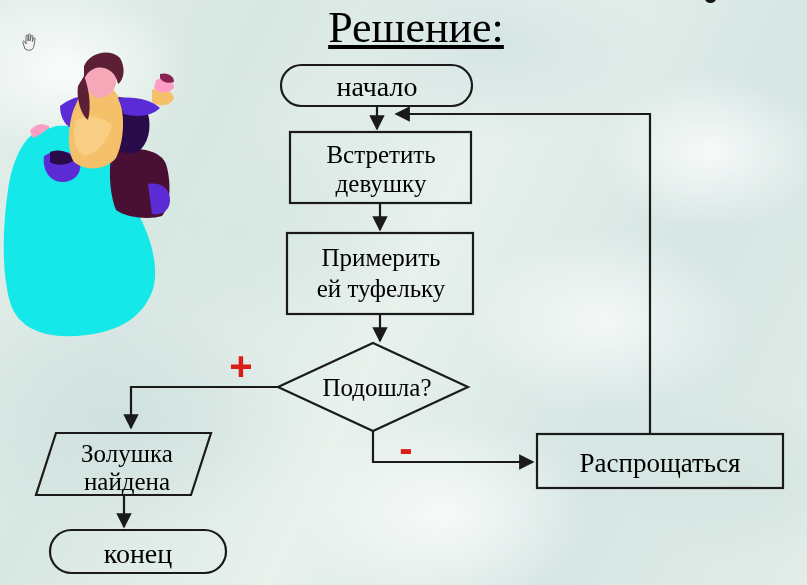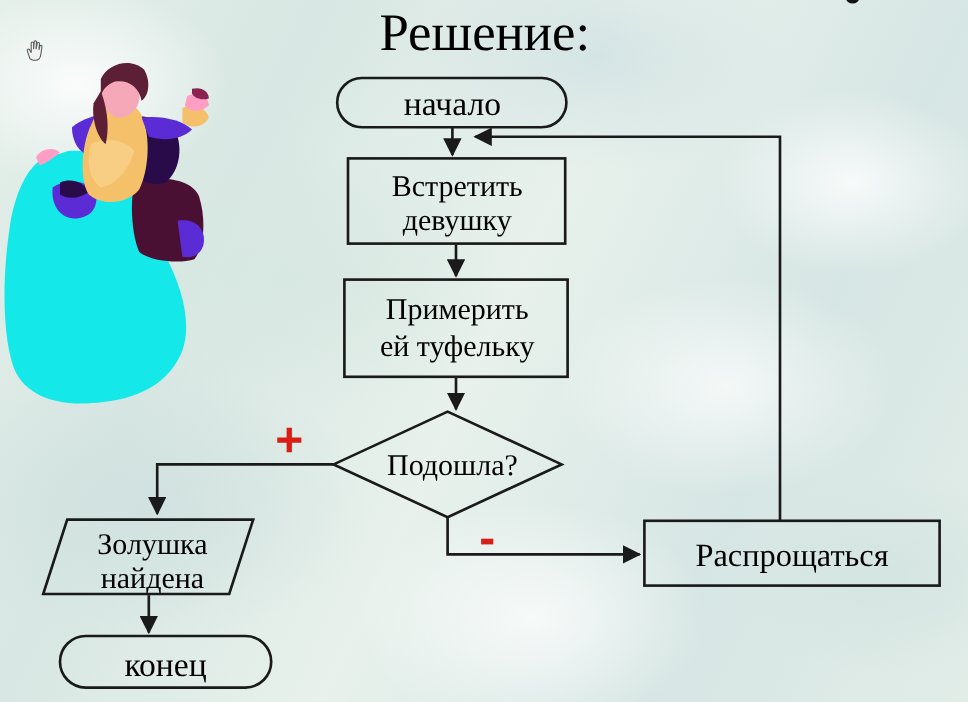--- a/index.html
+++ b/index.html
@@ -28,29 +28,30 @@
       radial-gradient(ellipse 240px 150px at 30% 40%, rgba(214,231,224,0.8), rgba(255,255,255,0) 72%),
       radial-gradient(ellipse 200px 130px at 75% 55%, rgba(255,255,255,0.7), rgba(255,255,255,0) 70%),
       radial-gradient(ellipse 260px 160px at 15% 72%, rgba(203,222,221,0.7), rgba(255,255,255,0) 72%),
       radial-gradient(ellipse 210px 140px at 55% 88%, rgba(255,255,255,0.75), rgba(255,255,255,0) 70%),
       radial-gradient(ellipse 190px 120px at 92% 82%, rgba(208,226,223,0.7), rgba(255,255,255,0) 70%),
       radial-gradient(ellipse 150px 100px at 42% 20%, rgba(224,238,233,0.6), rgba(255,255,255,0) 70%),
       linear-gradient(115deg, #e4efe9 0%, #d8e7e3 25%, #e8f1ec 50%, #d6e6e4 75%, #e2ede8 100%);
   }
   #title {
     position: absolute;
-    left: 254px;
+    left: 266px;
     top: 2px;
     width: 300px;
     text-align: center;
     font-size: 44px;
     line-height: 52px;
     color: #000000;
     white-space: nowrap;
     letter-spacing: 0px;
+    text-decoration: underline;
   }
   #flow {
     position: absolute;
     left: 0;
     top: 0;
   }
   .shape-text {
     font-family: "Liberation Serif", "DejaVu Serif", serif;
     fill: #000000;
     text-anchor: middle;

